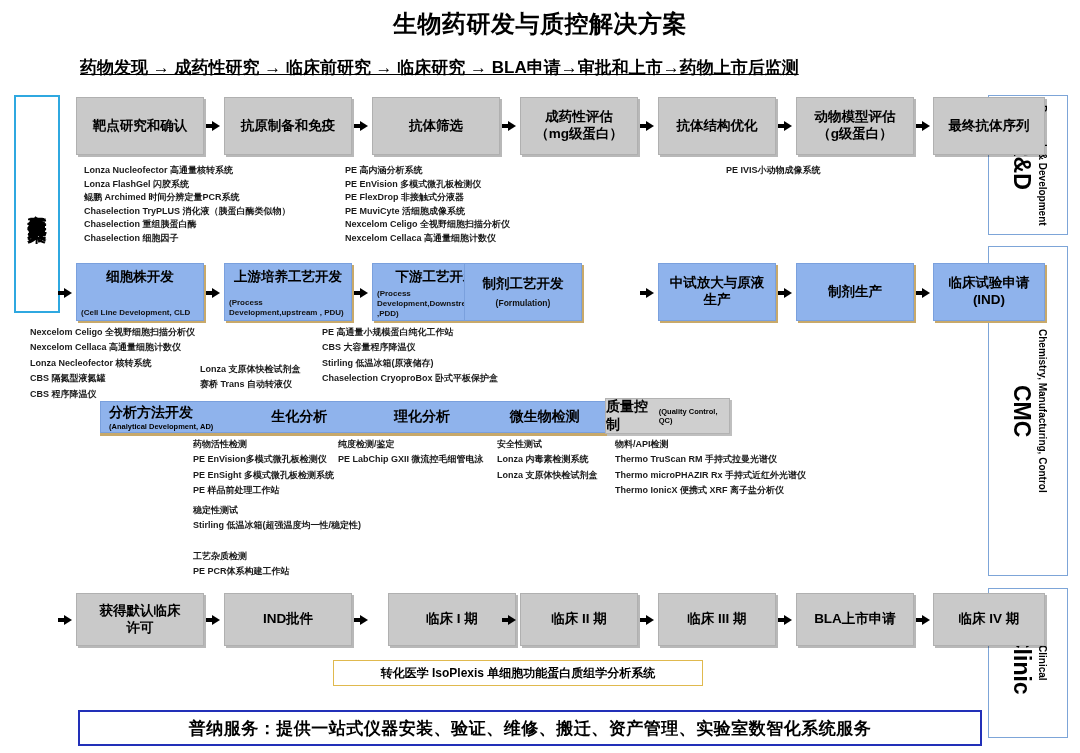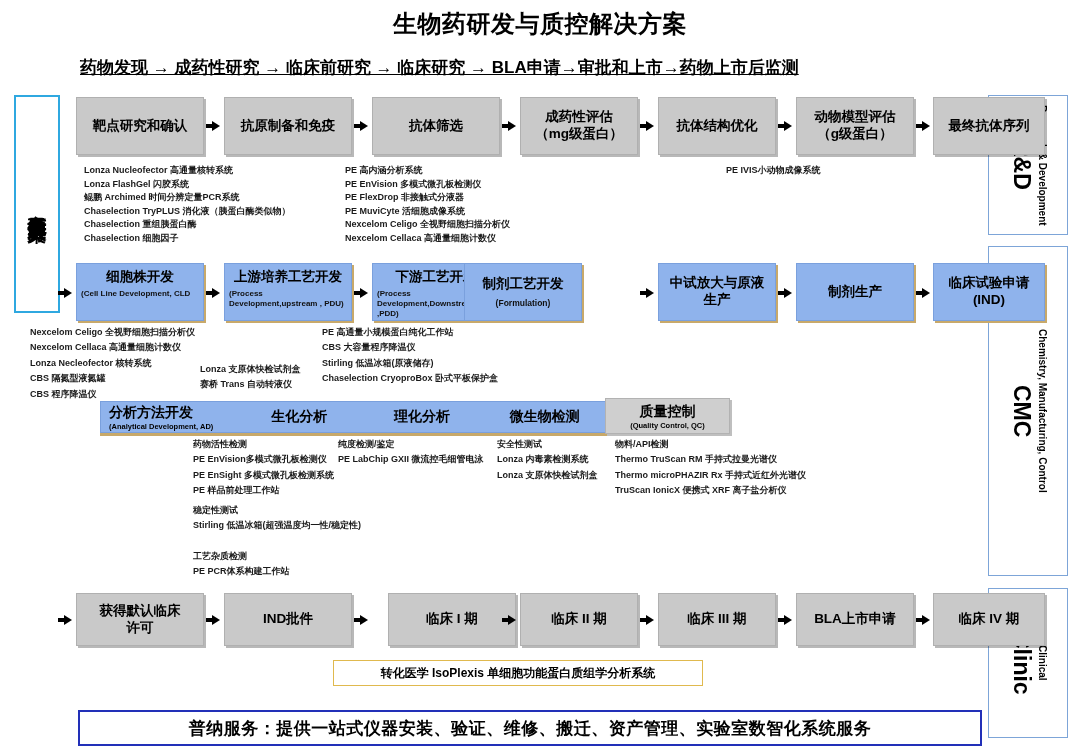--- a/index.html
+++ b/index.html
@@ -34,21 +34,21 @@
     display: flex; flex-direction: column;
     align-items: center; justify-content: center;
     text-align: center;
     box-shadow: 2px 2px 0 rgba(0,0,0,0.28);
     padding: 2px 4px;
   }
   .pbox.gray { background: #c9c9c9; border-color: #b0b0b0; }
   .pbox.blue { background: #8fb3ec; border-color: #7aa0dd; box-shadow: 2px 2px 0 #c8a96a; }
   .pbox .t1 { font-size: 13.5px; font-weight: bold; color: #000; line-height: 1.25; }
   .pbox .t2 { font-size: 13.5px; font-weight: bold; color: #000; line-height: 1.25; }
-  .pbox.left-sub { align-items: flex-start; text-align: left; justify-content: flex-start; padding-top: 5px; }
+  .pbox.left-sub { align-items: flex-start; text-align: left; justify-content: space-between; padding-top: 5px; }
   .pbox .sub {
     font-size: 8px; font-weight: bold; color: #111; line-height: 1.25;
     margin-top: 3px;
   }
   .pbox .sub-c { font-size: 8.5px; font-weight: bold; color: #111; margin-top: 5px; text-align: center; }
   .arrow-wrap { position: absolute; }
   .arrow-wrap::before {
     content: ""; position: absolute;
     left: 0; top: 3px; width: 7px; height: 4px; background: #000;
   }
@@ -76,21 +76,21 @@
     display: flex; align-items: center;
   }
   .band-cell { flex: 1; text-align: center; position: relative; }
   .band-cell .bt { font-size: 14px; font-weight: bold; color: #000; }
   .band-cell .bs { font-size: 7.5px; font-weight: bold; color: #000; }
   .band-cell.first { text-align: left; padding-left: 8px; }
 
   .qc-box {
     background: #cfcfcf; border: 1px solid #b2b2b2;
     box-shadow: 2px 2px 0 rgba(0,0,0,0.25);
-    display: flex; flex-direction: column; align-items: center; justify-content: center;
+    display: flex; flex-direction: row; align-items: center; justify-content: center;
   }
   .qc-box .bt { font-size: 14px; font-weight: bold; color: #000; }
   .qc-box .bs { font-size: 7.5px; font-weight: bold; color: #000; }
 
   
   .vleft {
     border: 2px solid #2fa8e0;
     background: #fff;
     display: flex; align-items: center; justify-content: center;
   }
@@ -319,21 +319,21 @@
   <div class="abs inst loose" style="left:497px; top:437px;">
     <div>安全性测试</div>
     <div>Lonza 内毒素检测系统</div>
     <div>Lonza 支原体快检试剂盒</div>
   </div>
 
   <div class="abs inst loose" style="left:615px; top:437px;">
     <div>物料/API检测</div>
     <div>Thermo TruScan RM 手持式拉曼光谱仪</div>
     <div>Thermo microPHAZIR Rx 手持式近红外光谱仪</div>
-    <div>TruScan IonicX 便携式 XRF 离子盐分析仪</div>
+    <div>Thermo IonicX 便携式 XRF 离子盐分析仪</div>
   </div>
 
   <div class="abs arrow-wrap" style="left:58px; top:615px; width:15px; height:10px;"></div>
 
   <div class="abs pbox gray" style="left:76px; top:593px; width:128px; height:53px;">
     <div class="t1">获得默认临床</div>
     <div class="t2">许可</div>
   </div>
   <div class="abs arrow-wrap" style="left:206px; top:615px; width:15px; height:10px;"></div>
 

